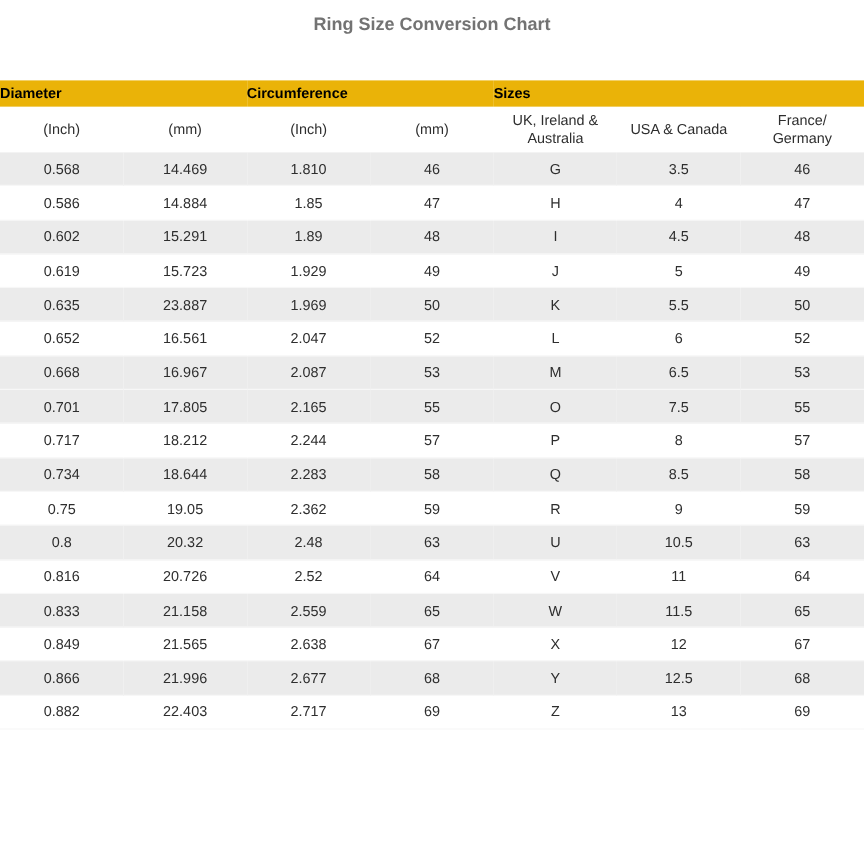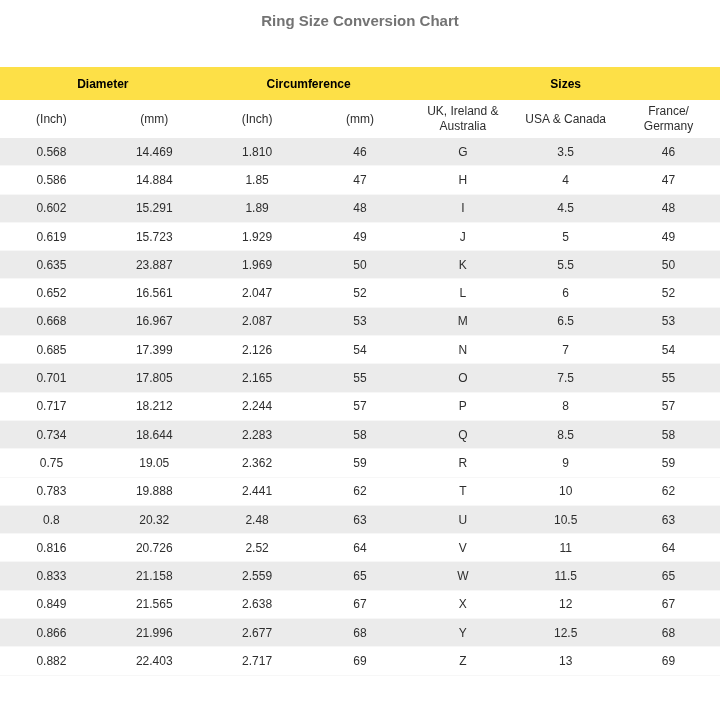--- a/index.html
+++ b/index.html
@@ -32,26 +32,26 @@
     left: 0;
     width: 720px;
     border-collapse: separate;
     border-spacing: 0;
     table-layout: fixed;
     font-size: 12px;
     color: #2e2e2e;
   }
   table.conv col { width: 102.857px; }
   thead tr.group-row th {
-    background: #fde047;
-    height: 33px;
+    background: #eab308;
+    height: 22px;
     font-size: 12px;
     font-weight: bold;
     color: #000000;
-    text-align: center;
+    text-align: left;
     vertical-align: middle;
     padding: 0;
   }
   thead tr.col-row th {
     background: #ffffff;
     height: 38px;
     font-size: 12px;
     font-weight: normal;
     color: #2e2e2e;
     text-align: center;
@@ -161,29 +161,20 @@
         </tr>
         <tr class="stripe">
           <td>0.668</td>
           <td>16.967</td>
           <td>2.087</td>
           <td>53</td>
           <td>M</td>
           <td>6.5</td>
           <td>53</td>
         </tr>
-        <tr>
-          <td>0.685</td>
-          <td>17.399</td>
-          <td>2.126</td>
-          <td>54</td>
-          <td>N</td>
-          <td>7</td>
-          <td>54</td>
-        </tr>
         <tr class="stripe">
           <td>0.701</td>
           <td>17.805</td>
           <td>2.165</td>
           <td>55</td>
           <td>O</td>
           <td>7.5</td>
           <td>55</td>
         </tr>
         <tr>
@@ -206,29 +197,20 @@
         </tr>
         <tr>
           <td>0.75</td>
           <td>19.05</td>
           <td>2.362</td>
           <td>59</td>
           <td>R</td>
           <td>9</td>
           <td>59</td>
         </tr>
-        <tr>
-          <td>0.783</td>
-          <td>19.888</td>
-          <td>2.441</td>
-          <td>62</td>
-          <td>T</td>
-          <td>10</td>
-          <td>62</td>
-        </tr>
         <tr class="stripe">
           <td>0.8</td>
           <td>20.32</td>
           <td>2.48</td>
           <td>63</td>
           <td>U</td>
           <td>10.5</td>
           <td>63</td>
         </tr>
         <tr>

